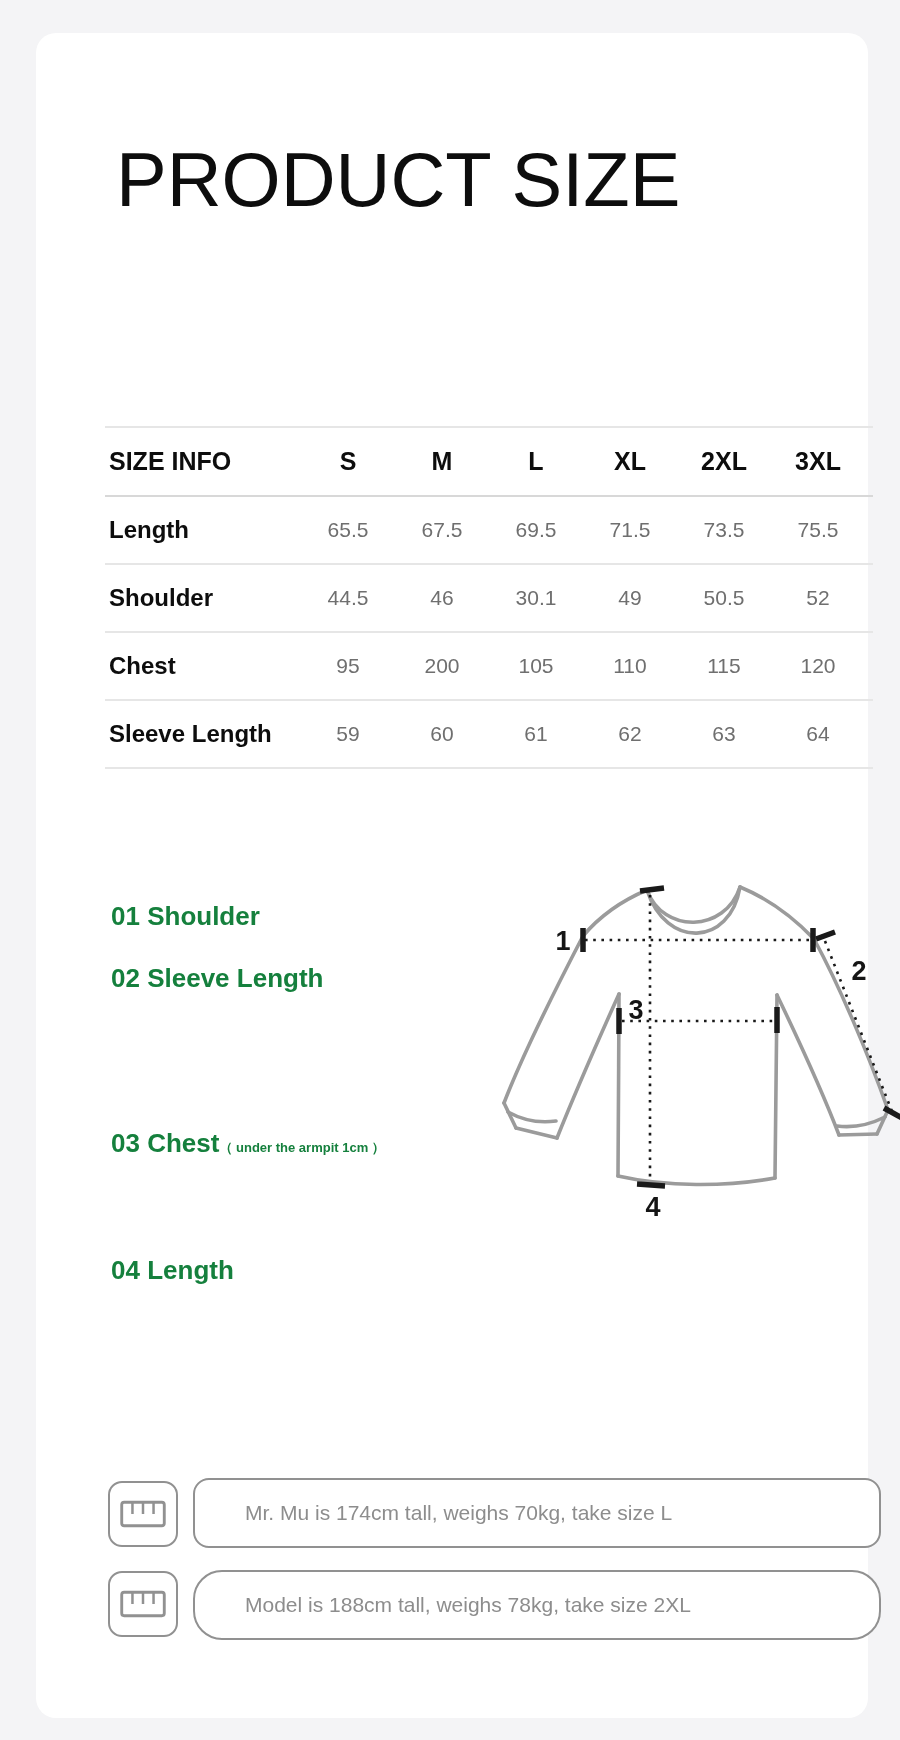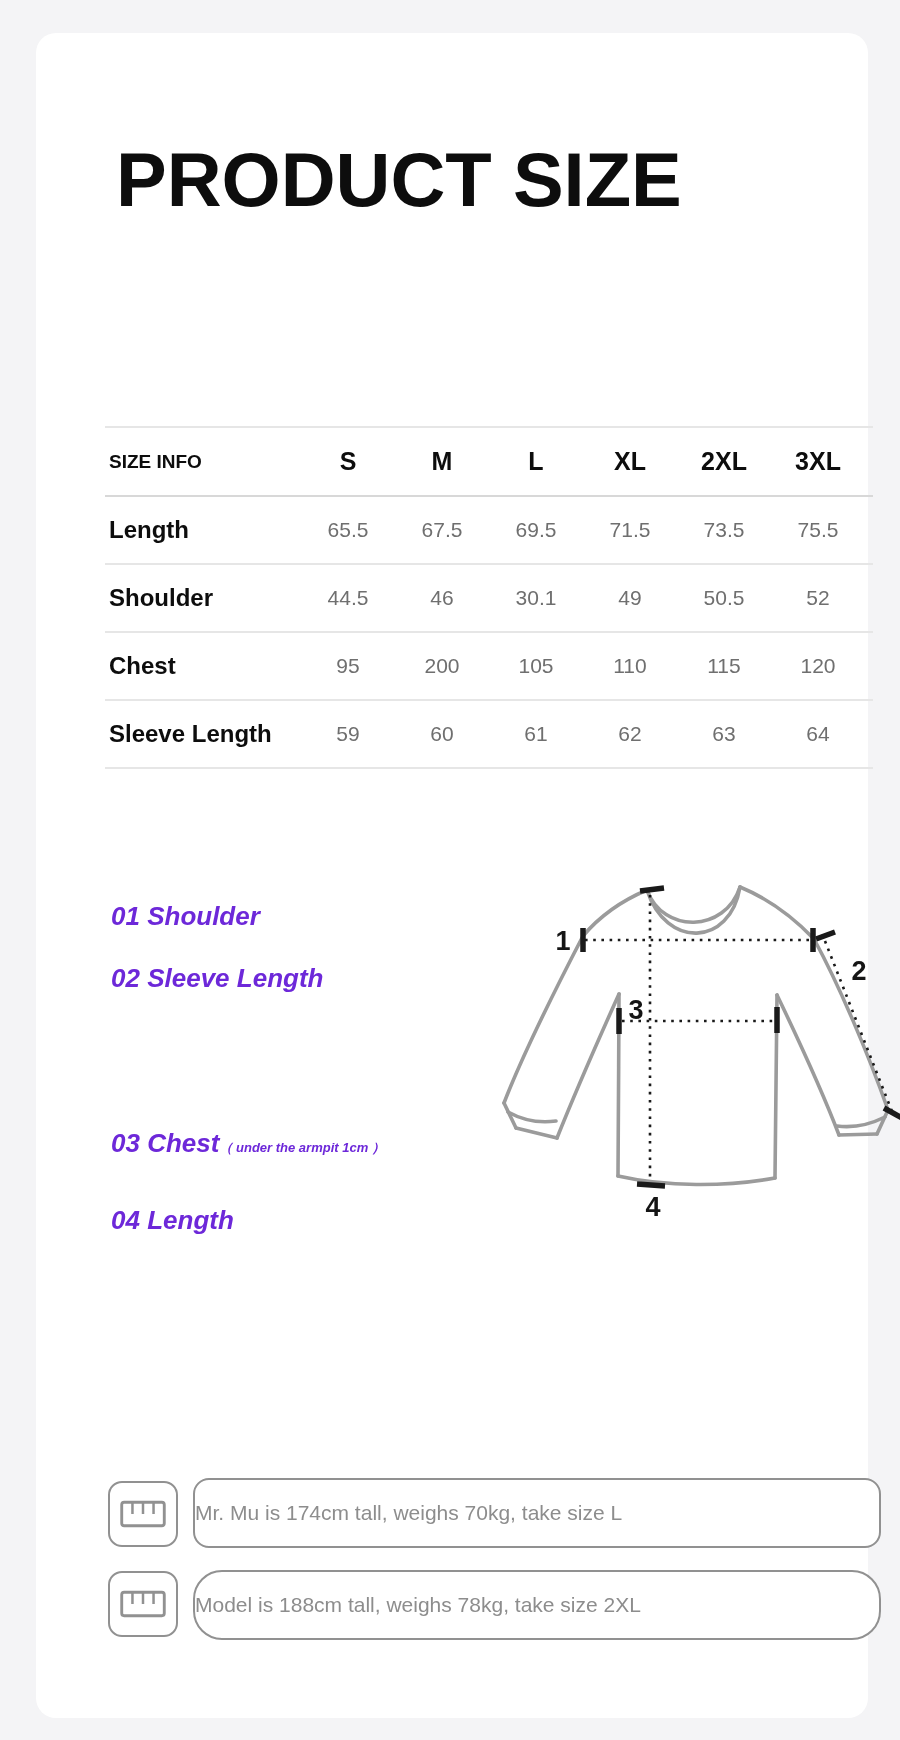--- a/index.html
+++ b/index.html
@@ -8,60 +8,60 @@
     background:#f4f4f6;
     font-family:"Liberation Sans","DejaVu Sans",sans-serif;
     color:#101010;
   }
   .card{
     position:absolute;left:36px;top:33px;width:832px;height:1685px;
     background:#ffffff;border-radius:20px;
   }
   .title{
     position:absolute;left:80px;top:109px;
-    font-size:76px;font-weight:700;line-height:1;color:#0d0d0d;letter-spacing:0;
+    font-size:76px;font-weight:400;line-height:1;color:#0d0d0d;letter-spacing:0;
     white-space:nowrap;
   }
   
   .size-table{
     position:absolute;left:69px;top:393px;width:768px;
     border-top:2px solid #e6e6e6;
   }
   .trow{
     display:grid;grid-template-columns:196px repeat(6,94px);
     align-items:center;height:68px;box-sizing:border-box;
     border-bottom:2px solid #e6e6e6;
   }
   .trow.thead{height:69px;border-bottom-color:#d8d8d8;}
   .cell{white-space:nowrap;}
   .cell.rowlabel{font-weight:700;font-size:24px;padding-left:4px;color:#0d0d0d;}
-  .thead .cell.rowlabel{font-size:19px;}
+  .thead .cell.rowlabel{font-size:25px;}
   .cell.col{text-align:center;}
   .thead .cell.col{font-weight:700;font-size:25px;color:#0d0d0d;}
   .cell.val{font-size:21px;color:#6f6f6f;font-weight:400;}
   
   .guide-item{
     position:absolute;left:75px;height:30px;line-height:30px;
-    font-size:26px;font-weight:700;color:#6d28d9;white-space:nowrap;font-style:italic;
+    font-size:26px;font-weight:700;color:#15803d;white-space:nowrap;
   }
   .guide-item .gnote{font-size:13px;font-weight:700;}
-  .gi-1{top:868px;} .gi-2{top:924px;margin-top:6px;} .gi-3{top:1095px;} .gi-4{top:1172px;}
+  .gi-1{top:868px;} .gi-2{top:924px;margin-top:6px;} .gi-3{top:1095px;} .gi-4{top:1222px;}
   
   .diagram{position:absolute;left:430px;top:750px;width:460px;height:440px;}
   
   .fit-icon-box{
     position:absolute;left:72px;width:70px;height:66px;box-sizing:border-box;
     border:2.5px solid #919191;border-radius:14px;
     display:flex;align-items:center;justify-content:center;background:#fff;
   }
   .fit-icon-box.r1{top:1448px;} .fit-icon-box.r2{top:1538px;}
   .fit-text-box{
     position:absolute;left:157px;width:688px;height:70px;box-sizing:border-box;
     border:2.5px solid #919191;border-radius:16px;background:#fff;
-    display:flex;align-items:center;
+    display:flex;align-items:center;padding-left:50px;
     font-size:21px;color:#8d8d8d;white-space:nowrap;
   }
   .fit-text-box.r1{top:1445px;} .fit-text-box.r2{top:1537px;border-radius:29px;}
 </style>
 </head>
 <body>
 
 <div class="page">
   <div class="card">
 

